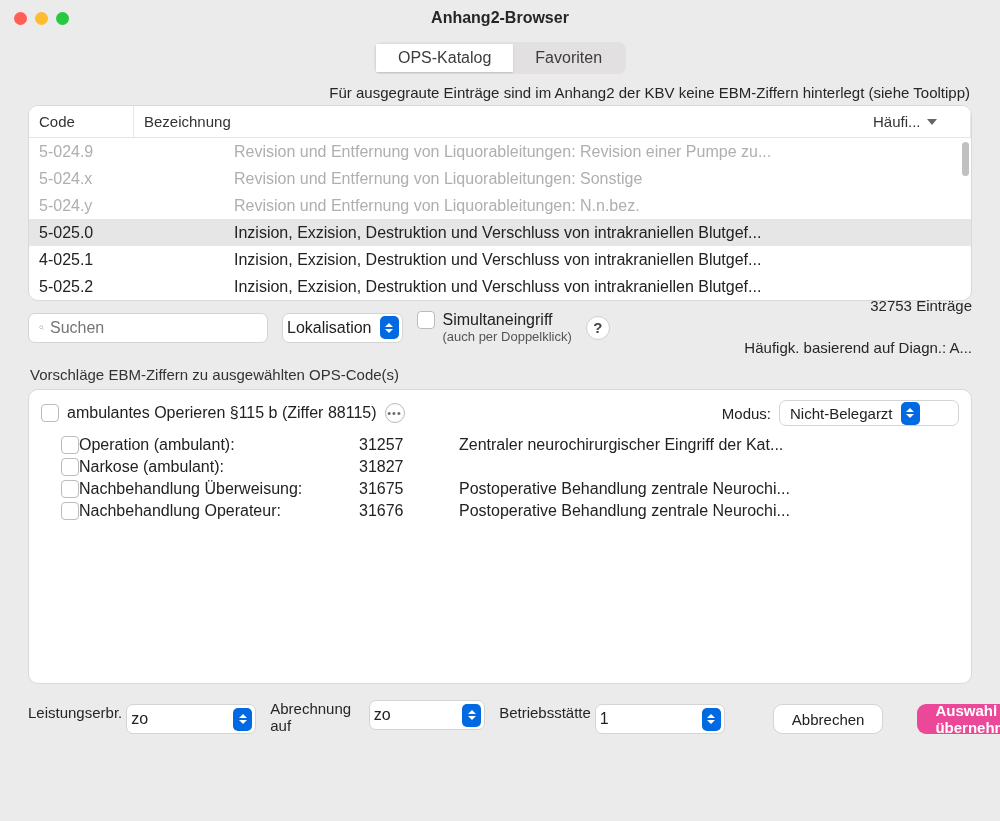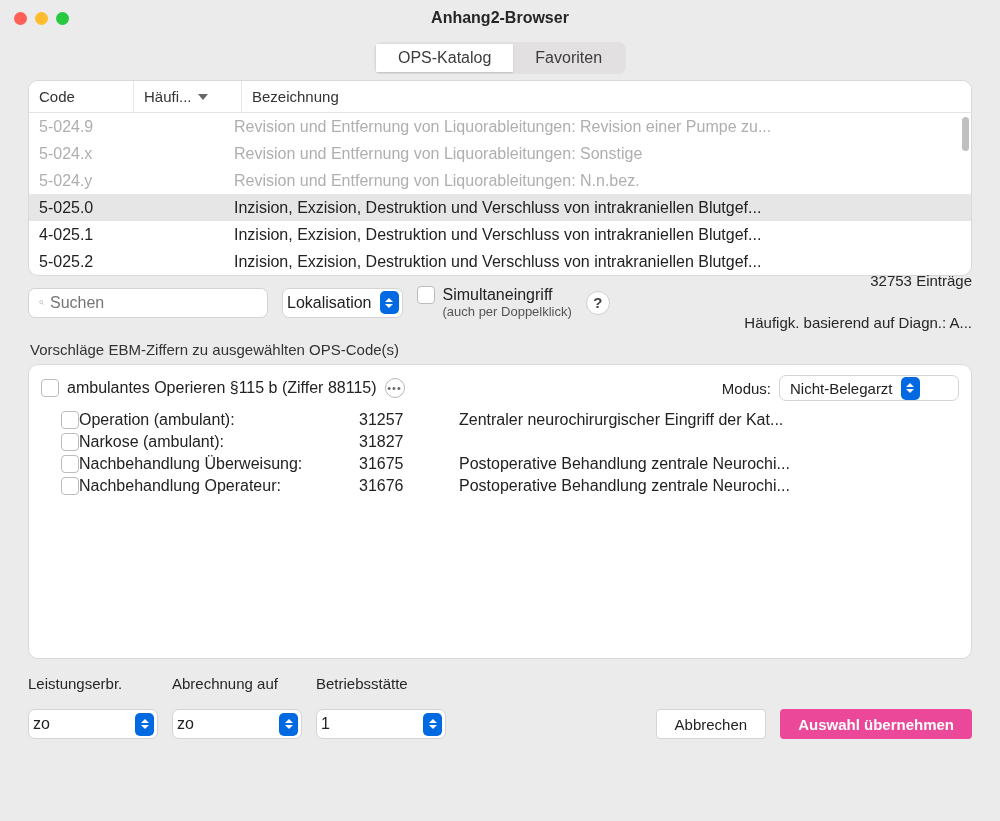--- a/index.html
+++ b/index.html
@@ -224,34 +224,35 @@
   }
   .ebm-label { width: 280px; }
   .ebm-code  { width: 100px; }
   .ebm-desc  { flex: 1; white-space: nowrap; overflow: hidden; text-overflow: ellipsis; }
   .footer {
     display: flex;
     align-items: flex-end;
     gap: 14px;
     margin-top: 16px;
   }
-  .foot-col { display: flex; flex-direction: column; gap: 17px; }
+  .foot-col { display: flex; flex-direction: row; gap: 4px; }
   .foot-label { font-size: 15px; color: #262626; }
   .foot-col .select-ctl { width: 130px; }
   .foot-col.small .select-ctl { width: 130px; }
   .footer-spacer { flex: 1; }
   .btn {
     height: 30px;
     padding: 0 18px;
-    border-radius: 4px;
+    border-radius: 9px;
     font-size: 15px;
     border: 1px solid #d4d4d4;
     background: #fff;
     display: flex; align-items: center; justify-content: center;
     cursor: pointer;
+    margin-left: 20px;
   }
   .btn.primary {
     background: #ec4899;
     color: #fff;
     border: none;
     font-weight: bold;
   }
 </style>
 </head>
 <body>
@@ -267,29 +268,30 @@
     <div class="title">Anhang2-Browser</div>
   </div>
 
   <div class="content">
 
     <div class="seg-control">
       <div class="seg-item active">OPS-Katalog</div>
       <div class="seg-item">Favoriten</div>
     </div>
 
+    <div class="hint">Für ausgegraute Einträge sind im Anhang2 der KBV  keine EBM-Ziffern hinterlegt (siehe Tooltipp)</div>
 
     <div class="table-wrap">
       <div class="thead">
         <div class="th code">Code</div>
+        <div class="th bez">Bezeichnung</div>
         <div class="th freq">
           <span>Häufi...</span>
           <span class="chev"></span>
         </div>
-        <div class="th bez">Bezeichnung</div>
       </div>
       <div class="tbody-box">
         <div class="tbody">
           <div class="tr grey">
             <div class="td code">5-024.9</div>
             <div class="td bez">Revision und Entfernung von Liquorableitungen: Revision einer Pumpe zu...</div>
           </div>
           <div class="tr grey">
             <div class="td code">5-024.x</div>
             <div class="td bez">Revision und Entfernung von Liquorableitungen: Sonstige</div>

